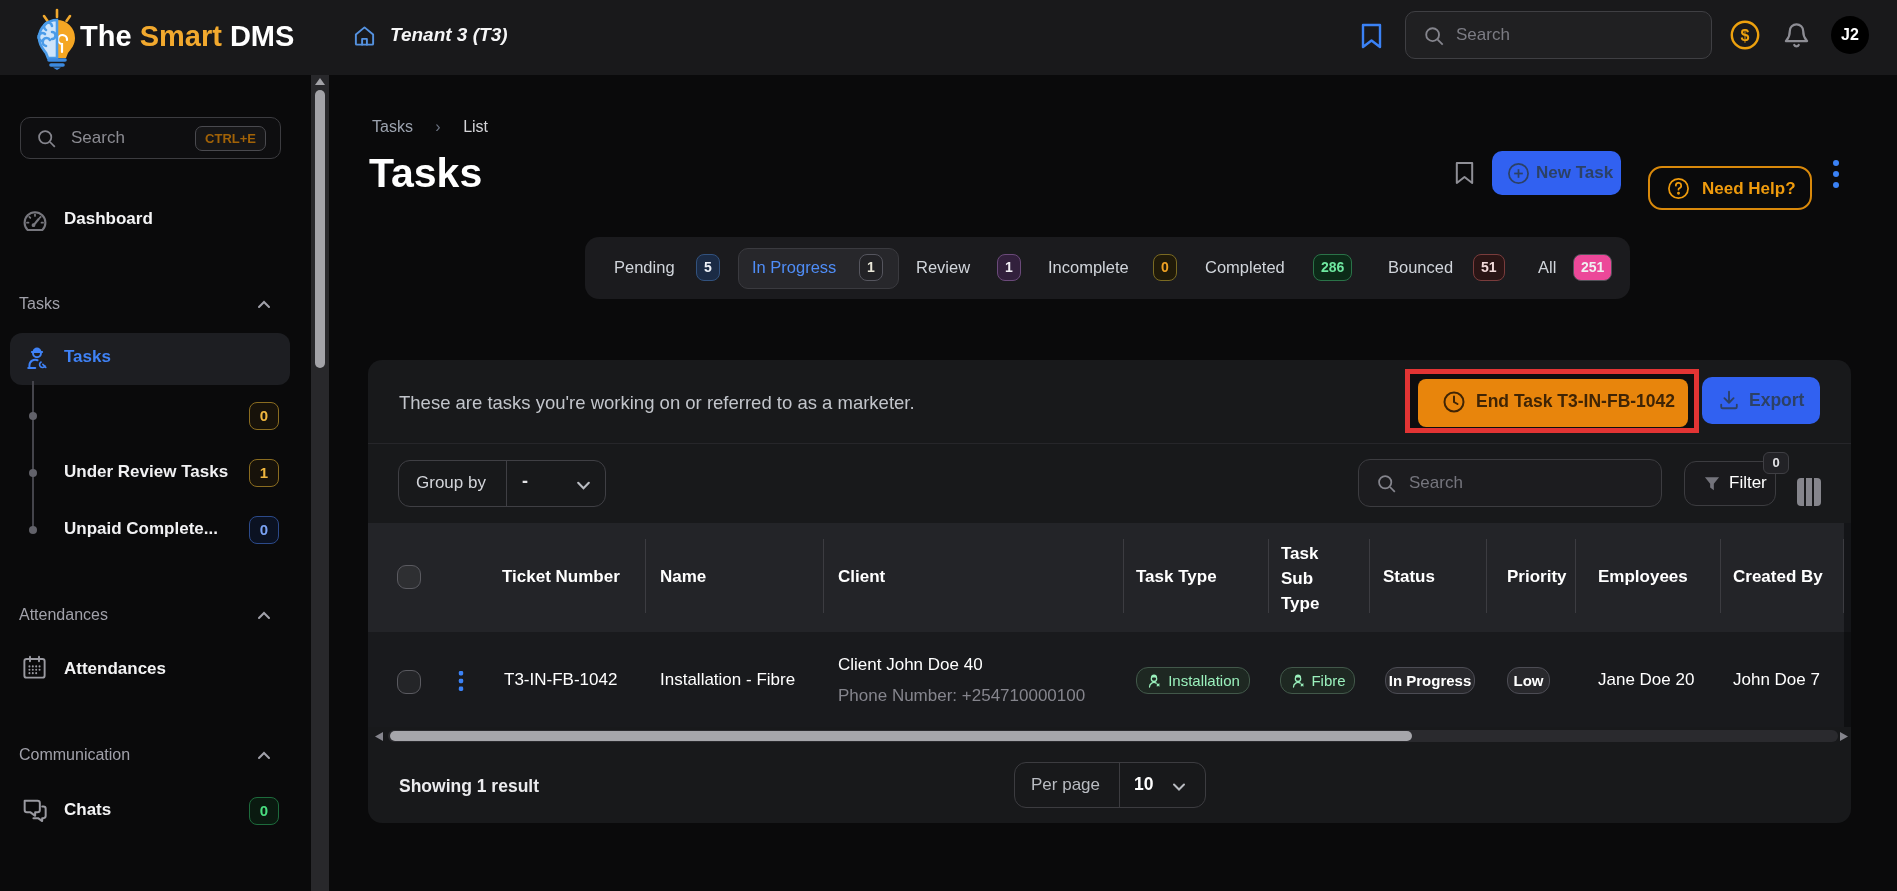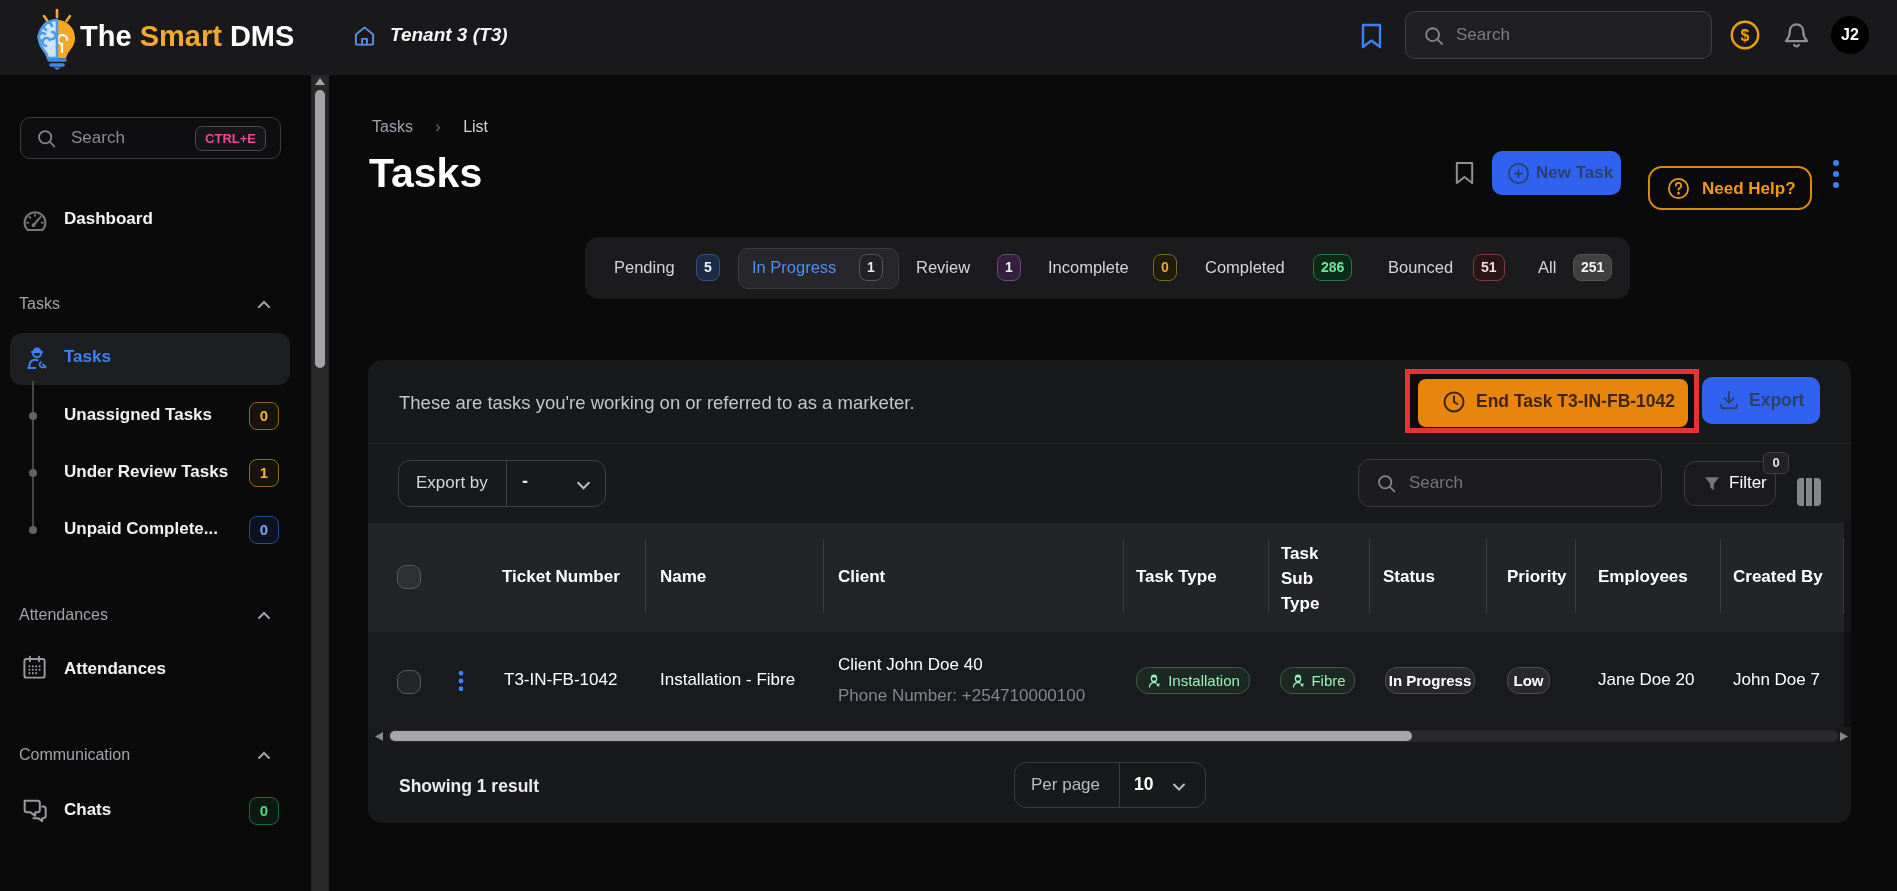--- a/index.html
+++ b/index.html
@@ -12,21 +12,21 @@
 .logotext .sm { color:#f2a92e; }
 .tenant { position:absolute; left:390px; top:24px; font-size:19px; font-weight:bold; font-style:italic; color:#f5f5f6; }
 .topsearch { position:absolute; left:1405px; top:11px; width:307px; height:48px; border:1px solid #3f3f43; border-radius:10px; background:#202022; }
 .topsearch .ph { position:absolute; left:50px; top:13px; font-size:17px; color:#7c7c84; }
 .avatar { position:absolute; left:1831px; top:16px; width:38px; height:38px; border-radius:50%; background:#000; color:#fff; font-size:16px; font-weight:bold; text-align:center; line-height:38px; }
 
 
 .sidebar { position:absolute; left:0; top:75px; width:311px; height:816px; background:#0a0a0b; }
 .sbsearch { position:absolute; left:20px; top:42px; width:261px; height:42px; border:1px solid #3c3c40; border-radius:10px; background:#0e0e10; }
 .sbsearch .ph { position:absolute; left:50px; top:10px; font-size:17px; color:#8b8b92; }
-.ctrle { position:absolute; right:14px; top:8px; height:25px; line-height:23px; padding:0 9px; border:1px solid #4a4a4f; border-radius:7px; font-size:13px; font-weight:bold; color:#ec4899; background:#161618; }
+.ctrle { position:absolute; right:14px; top:8px; height:25px; line-height:23px; padding:0 9px; border:1px solid #4a4a4f; border-radius:7px; font-size:13px; font-weight:bold; color:#a16207; background:#161618; }
 .navitem { position:absolute; left:0; width:311px; height:28px; }
 .navitem .txt { position:absolute; left:64px; top:2px; font-size:17px; font-weight:bold; color:#f1f1f3; }
 .sechead { position:absolute; left:19px; font-size:16px; color:#a1a1aa; }
 .chev { position:absolute; left:256px; width:16px; height:16px; }
 .activeitem { position:absolute; left:10px; top:258px; width:280px; height:52px; background:#1d1e22; border-radius:12px; }
 .activeitem .txt { position:absolute; left:54px; top:14px; font-size:17px; font-weight:bold; color:#3f82f6; }
 .treeline { position:absolute; left:32px; top:306px; width:2px; height:149px; background:#44444b; }
 .bullet { position:absolute; left:29px; width:8px; height:8px; border-radius:50%; background:#62626a; }
 .sbadge { position:absolute; left:249px; width:30px; height:28px; border-radius:8px; border:1px solid; font-size:15px; font-weight:bold; text-align:center; line-height:26px; }
 .b-amber { border-color:#8a6c20; color:#f0b73f; background:#17120a; }
@@ -198,23 +198,20 @@
       <path d="M8.4 6.6 a3.6 3.6 0 0 1 7.2 0 Z" fill="#3f82f6" stroke="none"></path>
       <line x1="7.6" y1="6.8" x2="16.4" y2="6.8"></line>
       <path d="M5.5 20 v-1.5 a5 5 0 0 1 7 -4.6"></path>
       <path d="M4.5 20.5 h6"></path>
       <path d="M15.5 15.5 a2.5 2.5 0 1 0 3.4 3.4 M17 17.5 l2.5 2.5" stroke-width="1.4"></path>
     </svg>
     <span class="txt">Tasks</span>
   </div>
   <div class="treeline"></div>
 
-  <div class="navitem" style="top:328px">
-    <span class="txt">Unassigned Tasks</span>
-  </div>
   <div class="bullet" style="top:337px"></div>
   <div class="sbadge b-amber" style="top:327px">0</div>
 
   <div class="navitem" style="top:385px">
     <span class="txt">Under Review Tasks</span>
   </div>
   <div class="bullet" style="top:394px"></div>
   <div class="sbadge b-amber" style="top:384px">1</div>
 
   <div class="navitem" style="top:442px">
@@ -325,21 +322,21 @@
       <span class="lbl">Completed</span>
     </div>
   <div class="tbadge" style="left:728px;background:#0c2a18;border-color:#2a7348;color:#6ee7a0">286</div>
   <div class="tab" style="left:803px">
       <span class="lbl">Bounced</span>
     </div>
   <div class="tbadge" style="left:888px;background:#2a1515;border-color:#7a3c3c;color:#f2dada">51</div>
   <div class="tab" style="left:953px">
       <span class="lbl">All</span>
     </div>
-  <div class="tbadge" style="left:988px;background:#404040;border-color:#515158;color:#f0f0f2">251</div>
+  <div class="tbadge" style="left:988px;background:#ec4899;border-color:#515158;color:#f0f0f2">251</div>
 </div>
 
 <div class="card">
   <div class="cinfo">These are tasks you're working on or referred to as a marketer.</div>
 
   <div class="hl">
     <div class="btn-endtask">
       <svg class="abs" style="left:24px;top:11px" width="24" height="24" viewBox="0 0 24 24" fill="none" stroke="#3f2405" stroke-width="2" stroke-linecap="round">
         <circle cx="12" cy="12" r="9.5"></circle>
           <path d="M12 6.5 V12 l3.5 2"></path>
@@ -352,21 +349,21 @@
     <svg class="abs" style="left:16px;top:12px" width="22" height="22" viewBox="0 0 24 24" fill="none" stroke="#2c4166" stroke-width="2" stroke-linecap="round" stroke-linejoin="round">
       <path d="M12 3 v12 m-5 -5 l5 5 l5 -5"></path>
       <path d="M3.5 17 v2.5 a1.5 1.5 0 0 0 1.5 1.5 h14 a1.5 1.5 0 0 0 1.5 -1.5 V17"></path>
     </svg>
     <span>Export</span>
   </div>
 
   <div class="divider"></div>
 
   <div class="groupby">
-    <span class="lab">Export by</span>
+    <span class="lab">Group by</span>
     <div class="vd"></div>
     <span class="dash">-</span>
     <svg class="abs" style="left:176px;top:16px" width="17" height="17" viewBox="0 0 16 16" fill="none" stroke="#b9bcc2" stroke-width="2" stroke-linecap="round">
         <path d="M3 5.5 l5 5 l5 -5"></path>
       </svg>
   </div>
 
   <div class="csearch">
     <svg class="abs" style="left:17px;top:13px" width="21" height="21" viewBox="0 0 24 24" fill="none" stroke="#85858d" stroke-width="2">
       <circle cx="10.5" cy="10.5" r="7"></circle>

